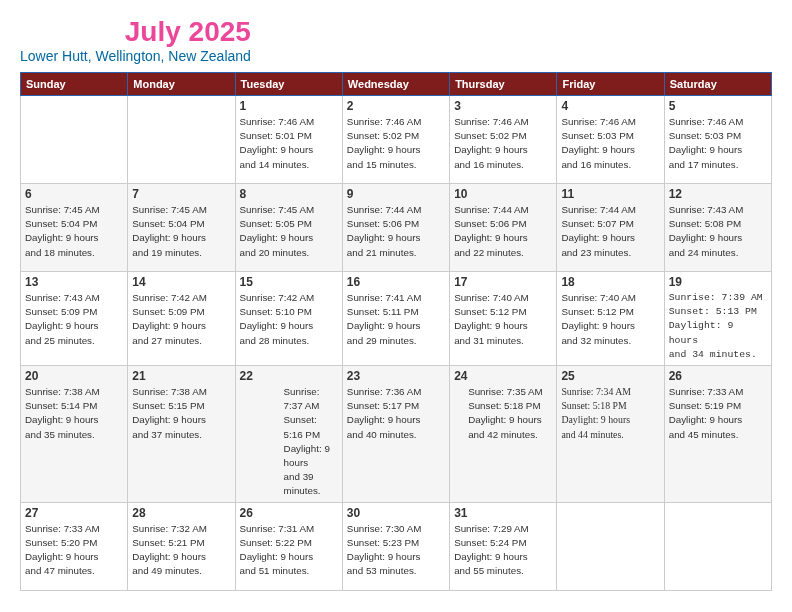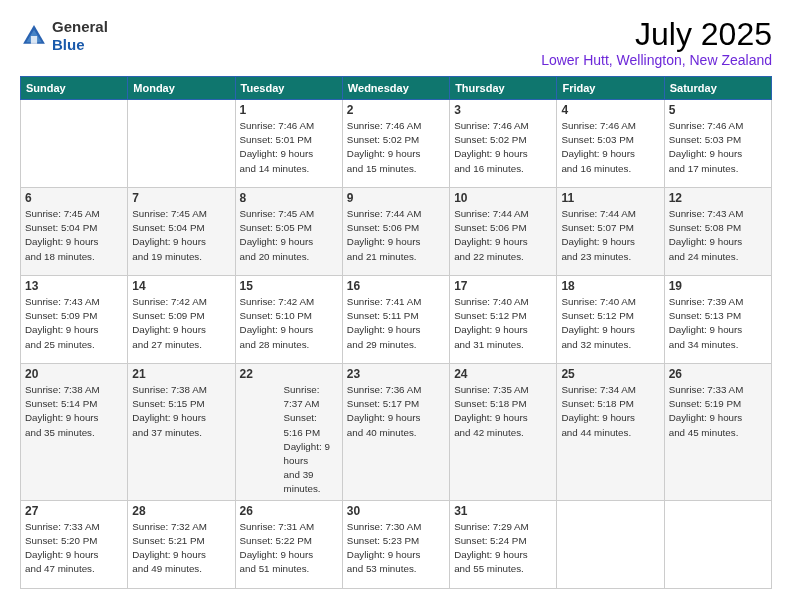--- a/index.html
+++ b/index.html
@@ -35,37 +35,37 @@
     .logo-text .general { color: #333; }
     .logo-text .blue { color: #1a5aab; }
     .logo-icon {
       width: 28px;
       height: 28px;
     }
     .title-block {
       text-align: right;
     }
     .month-title {
-      font-size: 32px;
-      font-weight: normal;
-      color: #000000;
+      font-size: 28px;
+      font-weight: bold;
+      color: #ec4899;
       line-height: 1;
     }
     .location {
       font-size: 14px;
-      color: #6d28d9;
+      color: #0369a1;
       margin-top: 2px;
     }
     .calendar {
       width: 100%;
       border-collapse: collapse;
       font-size: 10.5px;
     }
     .calendar th {
-      background: #0f766e;
+      background: #7f1d1d;
       color: #fff;
       text-align: left;
       padding: 5px 5px;
       font-size: 11px;
       border: 1px solid #2962b0;
     }
     .calendar td {
       border: 1px solid #ccc;
       vertical-align: top;
       padding: 3px 4px;
@@ -90,31 +90,20 @@
     }
     .empty-cell {
       background: #fff !important;
     }
   </style>
 </head>
 <body>
 
 <div class="page">
   <div class="header">
-    <div class="logo">
-      <svg class="logo-icon" viewBox="0 0 36 36">
-        <polygon points="18,4 32,28 4,28" fill="#2962b0"></polygon>
-        <polygon points="18,10 28,26 8,26" fill="#5b9bd5" opacity="0.6"></polygon>
-        <rect x="14" y="18" width="8" height="10" fill="#fff" opacity="0.8"></rect>
-      </svg>
-      <div class="logo-text">
-        <div class="general">General</div>
-        <div class="blue">Blue</div>
-      </div>
-    </div>
     <div class="title-block">
       <div class="month-title">July 2025</div>
       <div class="location">Lower Hutt, Wellington, New Zealand</div>
     </div>
   </div>
 
   <table class="calendar">
     <thead>
       <tr>
       <th>Sunday</th>
@@ -255,21 +244,21 @@
           </td>
           <td>
             <span class="day-num">18</span>
             <div class="day-info" style="white-space: pre-line;">Sunrise: 7:40 AM
 Sunset: 5:12 PM
 Daylight: 9 hours
 and 32 minutes.</div>
           </td>
           <td>
             <span class="day-num">19</span>
-            <div class="day-info" style="white-space: pre-line;">Sunrise: 7:39 AM
+            <div class="day-info" style="white-space: pre-line; font-family: Liberation Mono, monospace;">Sunrise: 7:39 AM
 Sunset: 5:13 PM
 Daylight: 9 hours
 and 34 minutes.</div>
           </td>
         </tr>
         <tr>
           <td>
             <span class="day-num">20</span>
             <div class="day-info" style="white-space: pre-line;">Sunrise: 7:38 AM
 Sunset: 5:14 PM
@@ -292,28 +281,28 @@
           </td>
           <td>
             <span class="day-num">23</span>
             <div class="day-info" style="white-space: pre-line;">Sunrise: 7:36 AM
 Sunset: 5:17 PM
 Daylight: 9 hours
 and 40 minutes.</div>
           </td>
           <td>
             <span class="day-num">24</span>
-            <div class="day-info" style="white-space: pre-line;">Sunrise: 7:35 AM
+            <div class="day-info" style="white-space: pre-line; margin-left: 14px;">Sunrise: 7:35 AM
 Sunset: 5:18 PM
 Daylight: 9 hours
 and 42 minutes.</div>
           </td>
           <td>
             <span class="day-num">25</span>
-            <div class="day-info" style="white-space: pre-line;">Sunrise: 7:34 AM
+            <div class="day-info" style="white-space: pre-line; font-family: Liberation Serif, serif;">Sunrise: 7:34 AM
 Sunset: 5:18 PM
 Daylight: 9 hours
 and 44 minutes.</div>
           </td>
           <td>
             <span class="day-num">26</span>
             <div class="day-info" style="white-space: pre-line;">Sunrise: 7:33 AM
 Sunset: 5:19 PM
 Daylight: 9 hours
 and 45 minutes.</div>

